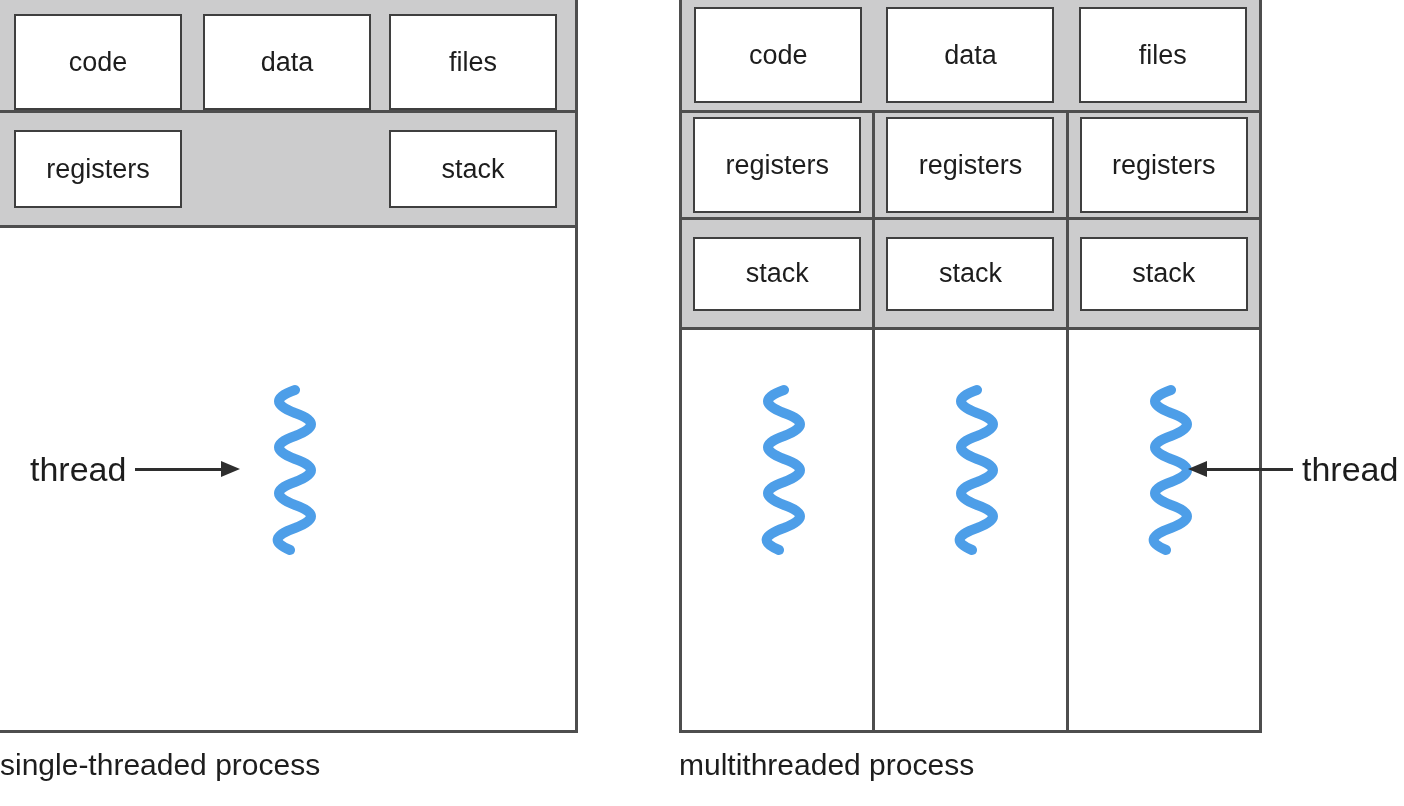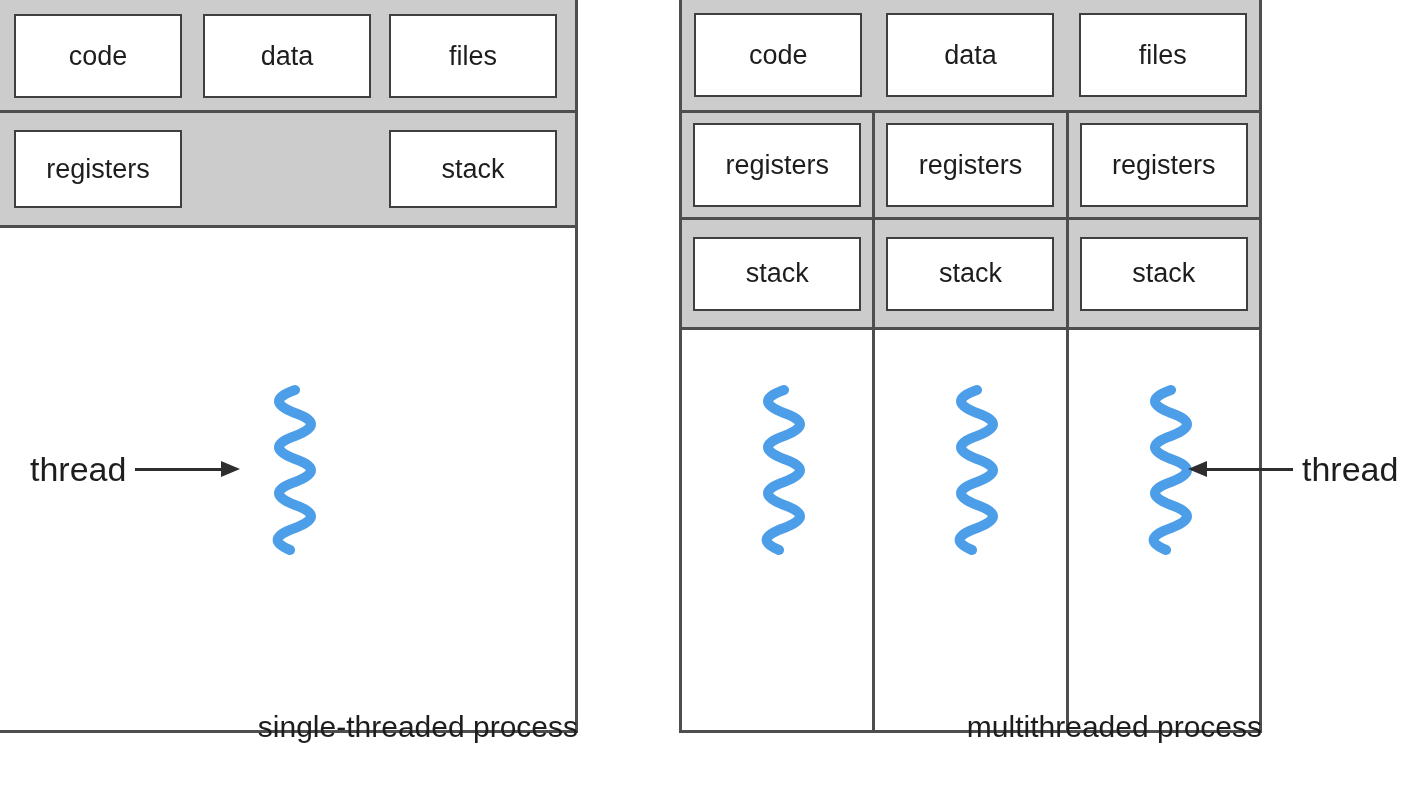--- a/index.html
+++ b/index.html
@@ -17,39 +17,39 @@
   }
   .diag{position:absolute;top:0;box-sizing:border-box;background:#ffffff;}
   .diag-left{left:0;width:578px;height:733px;border-right:3px solid var(--line);border-bottom:3px solid var(--line);}
   .diag-right{left:679px;width:583px;height:733px;border-left:3px solid var(--line);border-right:3px solid var(--line);border-bottom:3px solid var(--line);}
   .band{position:relative;background:var(--gray);border-bottom:3px solid var(--line);box-sizing:content-box;}
   .band-top{height:110px;}
   .band-mid{height:112px;}
   .row-flex{display:flex;align-items:center;}
   .cellbox{
     box-sizing:border-box;background:#ffffff;border:2px solid var(--boxline);
-    width:168px;height:84px;display:flex;align-items:center;justify-content:center;
+    width:168px;height:96px;display:flex;align-items:center;justify-content:center;
     font-size:27px;color:var(--ink);
   }
   .abs{position:absolute;}
   .col-cell{flex:1;display:flex;align-items:center;justify-content:center;background:var(--gray);}
   .col-cell + .col-cell{border-left:3px solid var(--line);}
   .white-col{flex:1;background:#ffffff;display:flex;justify-content:center;align-items:flex-start;}
   .white-col + .white-col{border-left:3px solid var(--line);}
   .cols{display:flex;height:104px;border-bottom:3px solid var(--line);}
   .cols-stack{height:107px;}
   .cols-white{height:400px;border-bottom:none;background:#ffffff;}
   .squiggle{display:block;}
   .pointer{position:absolute;display:flex;align-items:center;z-index:5;}
   .pointer-label{font-size:34px;color:var(--ink);line-height:1;}
   .arrow-line{height:3px;width:86px;background:#2e2e2e;}
   .arrow-head-right{width:0;height:0;border-top:8px solid transparent;border-bottom:8px solid transparent;border-left:19px solid #2e2e2e;}
   .arrow-head-left{width:0;height:0;border-top:8px solid transparent;border-bottom:8px solid transparent;border-right:19px solid #2e2e2e;}
   .gap8{width:9px;}
-  .caption{position:absolute;top:710px;text-align:right;font-size:30px;color:var(--ink);}
+  .caption{position:absolute;top:748px;text-align:left;font-size:30px;color:var(--ink);}
   .caption-left{left:0;width:578px;}
   .caption-right{left:679px;width:583px;}
 </style>
 </head>
 <body>
 
 <div class="diag diag-left">
 
   <div class="band band-top">
     <div class="cellbox abs" style="left:14px;top:14px;">

